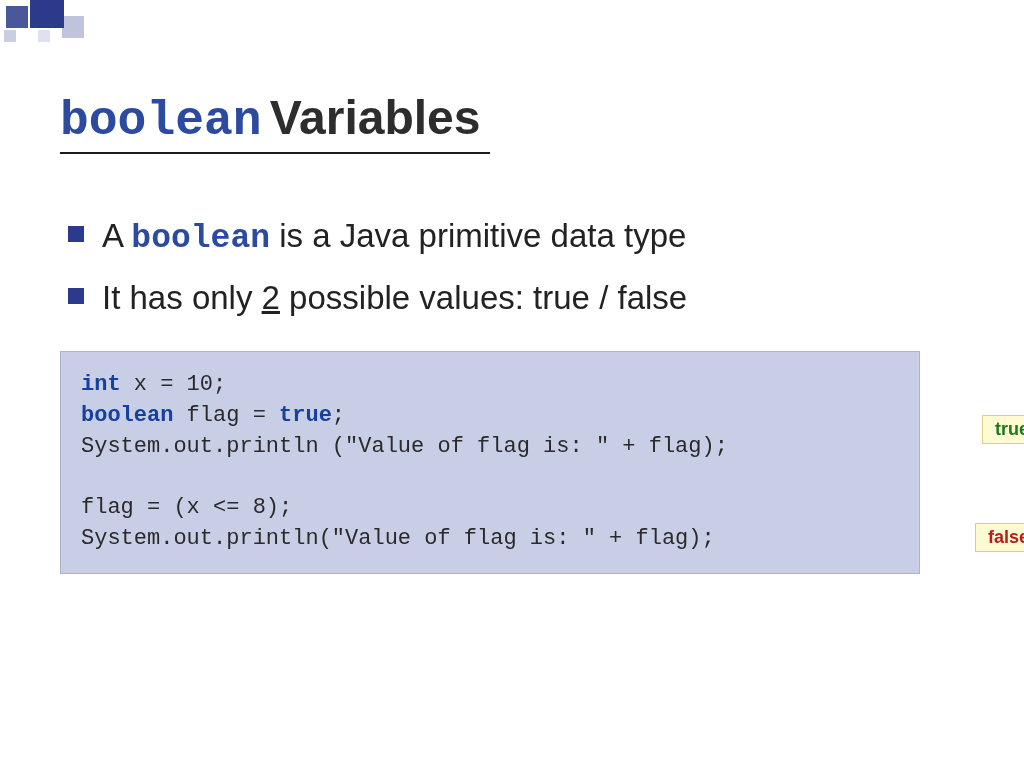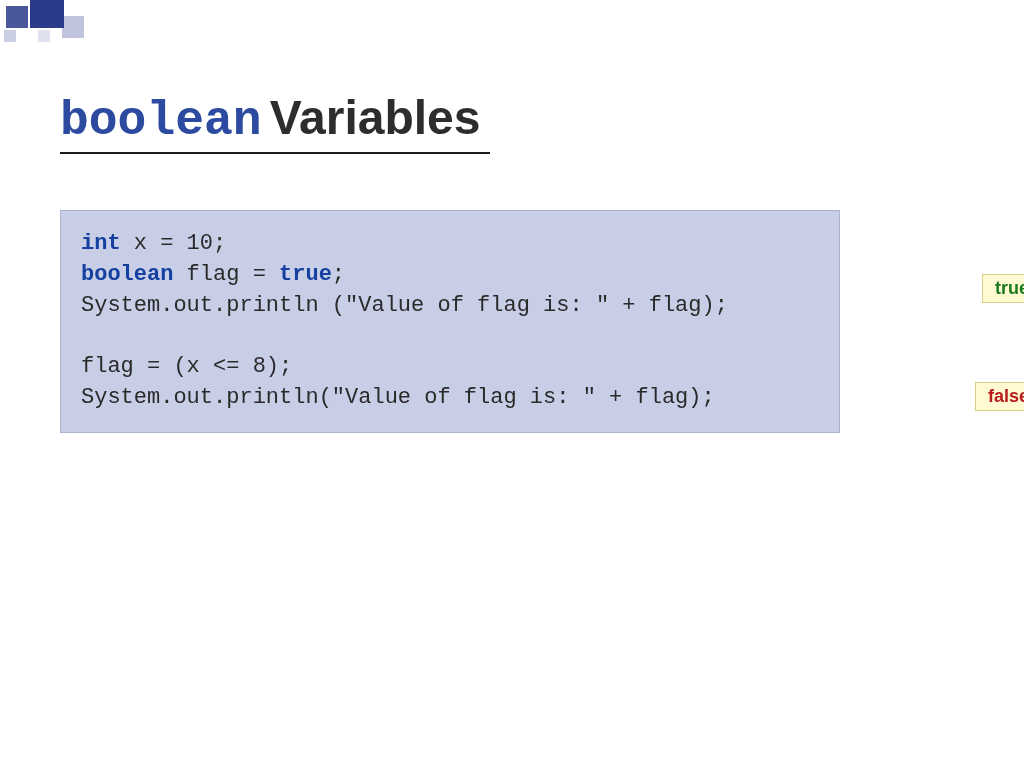--- a/index.html
+++ b/index.html
@@ -85,21 +85,21 @@
   .uline { text-decoration: underline; }
 
   .code-wrap {
     position: relative;
     margin-top: 28px;
   }
   .code-block {
     background: #c8cee6;
     border: 1px solid #aab2d2;
     padding: 18px 18px 18px 20px;
-    width: 780px;
+    width: 860px;
     font-family: "Courier New", monospace;
     font-size: 22px;
     color: #2a2a2a;
     line-height: 1.4;
     white-space: pre;
   }
   .code-block .kw { color: #1540a0; font-weight: bold; }
 
   .tag {
     position: absolute;
@@ -125,20 +125,28 @@
 </div>
 
 <div class="slide">
 
   <div class="title-row">
     <span class="title-code">boolean</span>
     <span class="title-rest"> Variables</span>
   </div>
   <div class="title-underline"></div>
 
+  <ul class="bullets">
+    <li>
+      <span>A </span><span class="inline-code">boolean</span><span> is a Java primitive data type</span>
+    </li>
+    <li>
+      <span>It has only </span><span class="uline">2</span><span> possible values: true / false</span>
+    </li>
+  </ul>
 
   <div class="code-wrap">
     <div class="code-block"><span class="kw">int</span><span> x = 10;</span>
 <span class="kw">boolean</span><span> flag = </span><span class="kw">true</span><span>;</span>
 <span>System.out.println ("Value of flag is: " + flag);</span>
 <span></span>
 <span>flag = (x &lt;= 8);</span>
 <span>System.out.println("Value of flag is: " + flag);</span></div>
 
     <div class="tag true">true</div>

